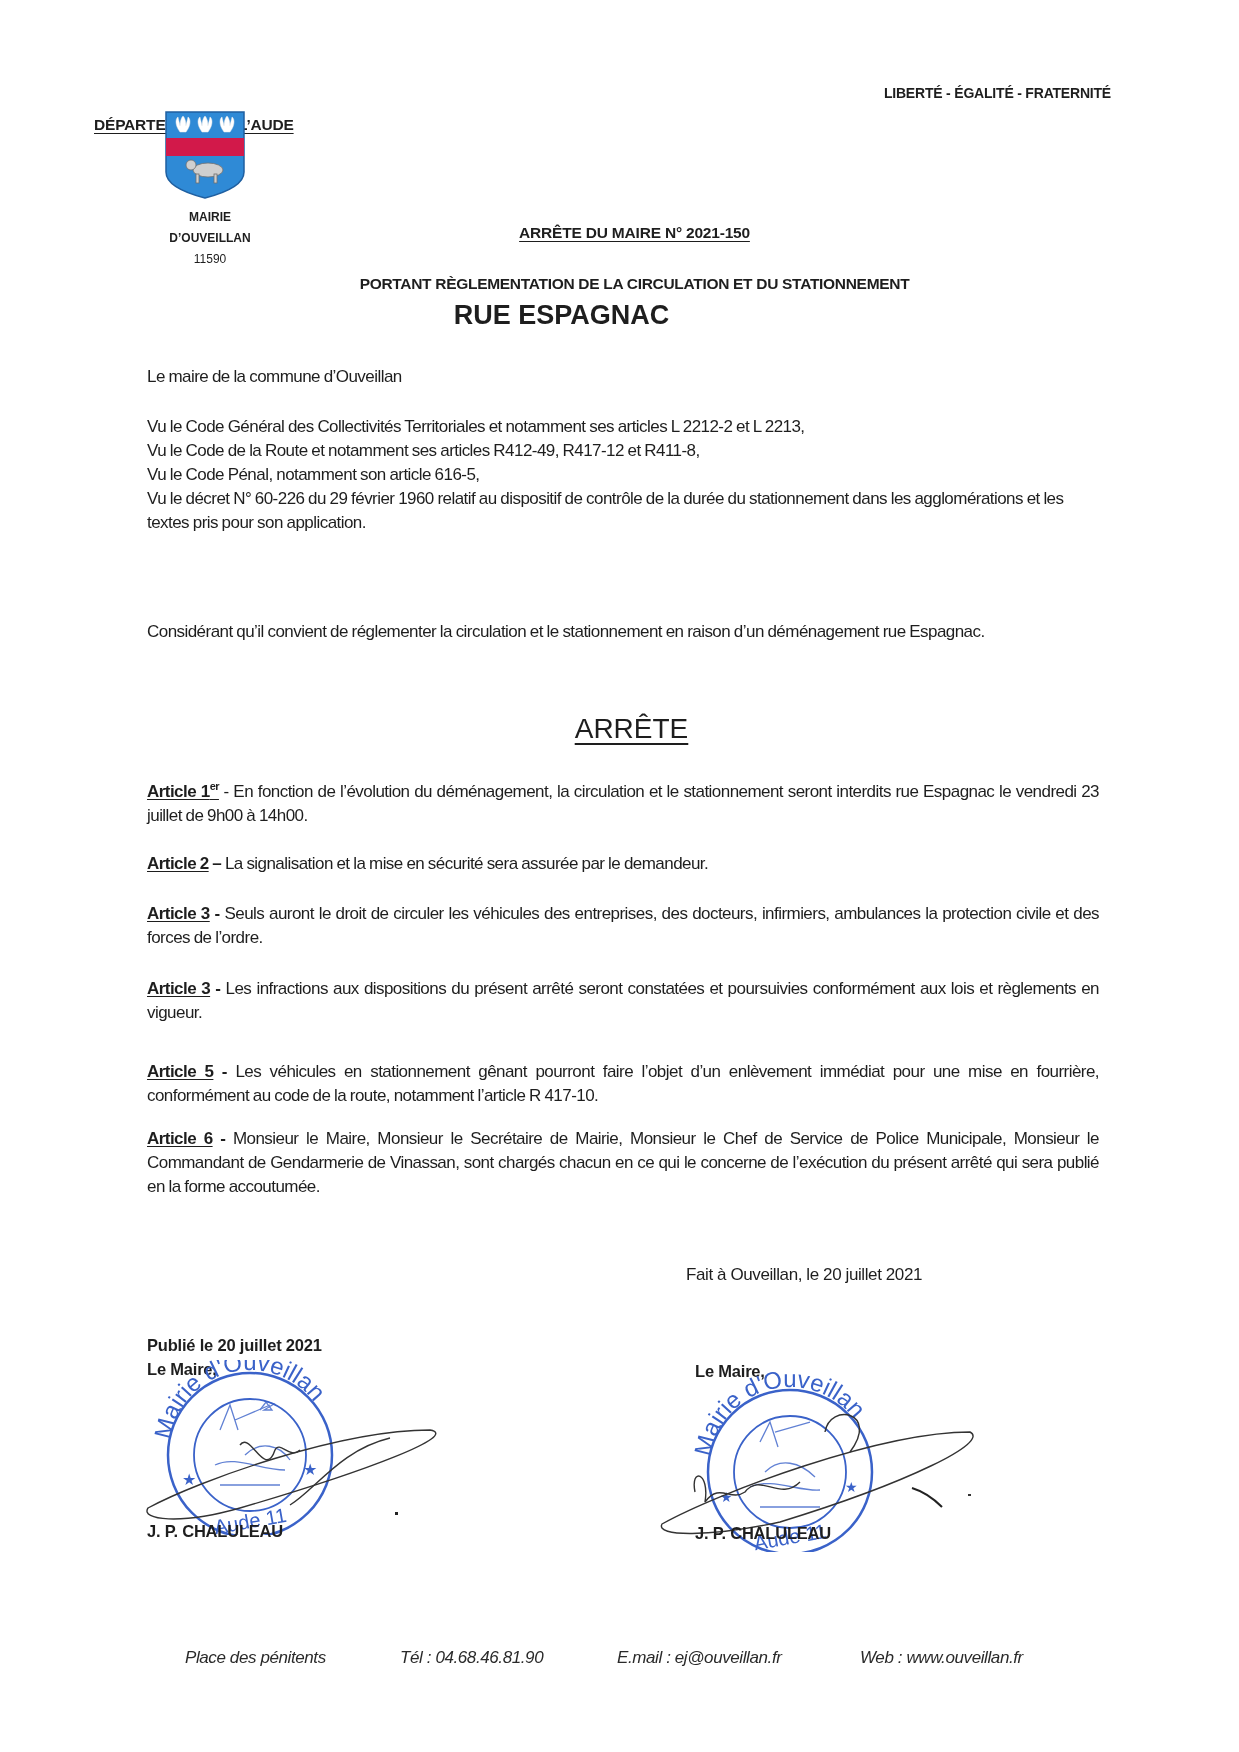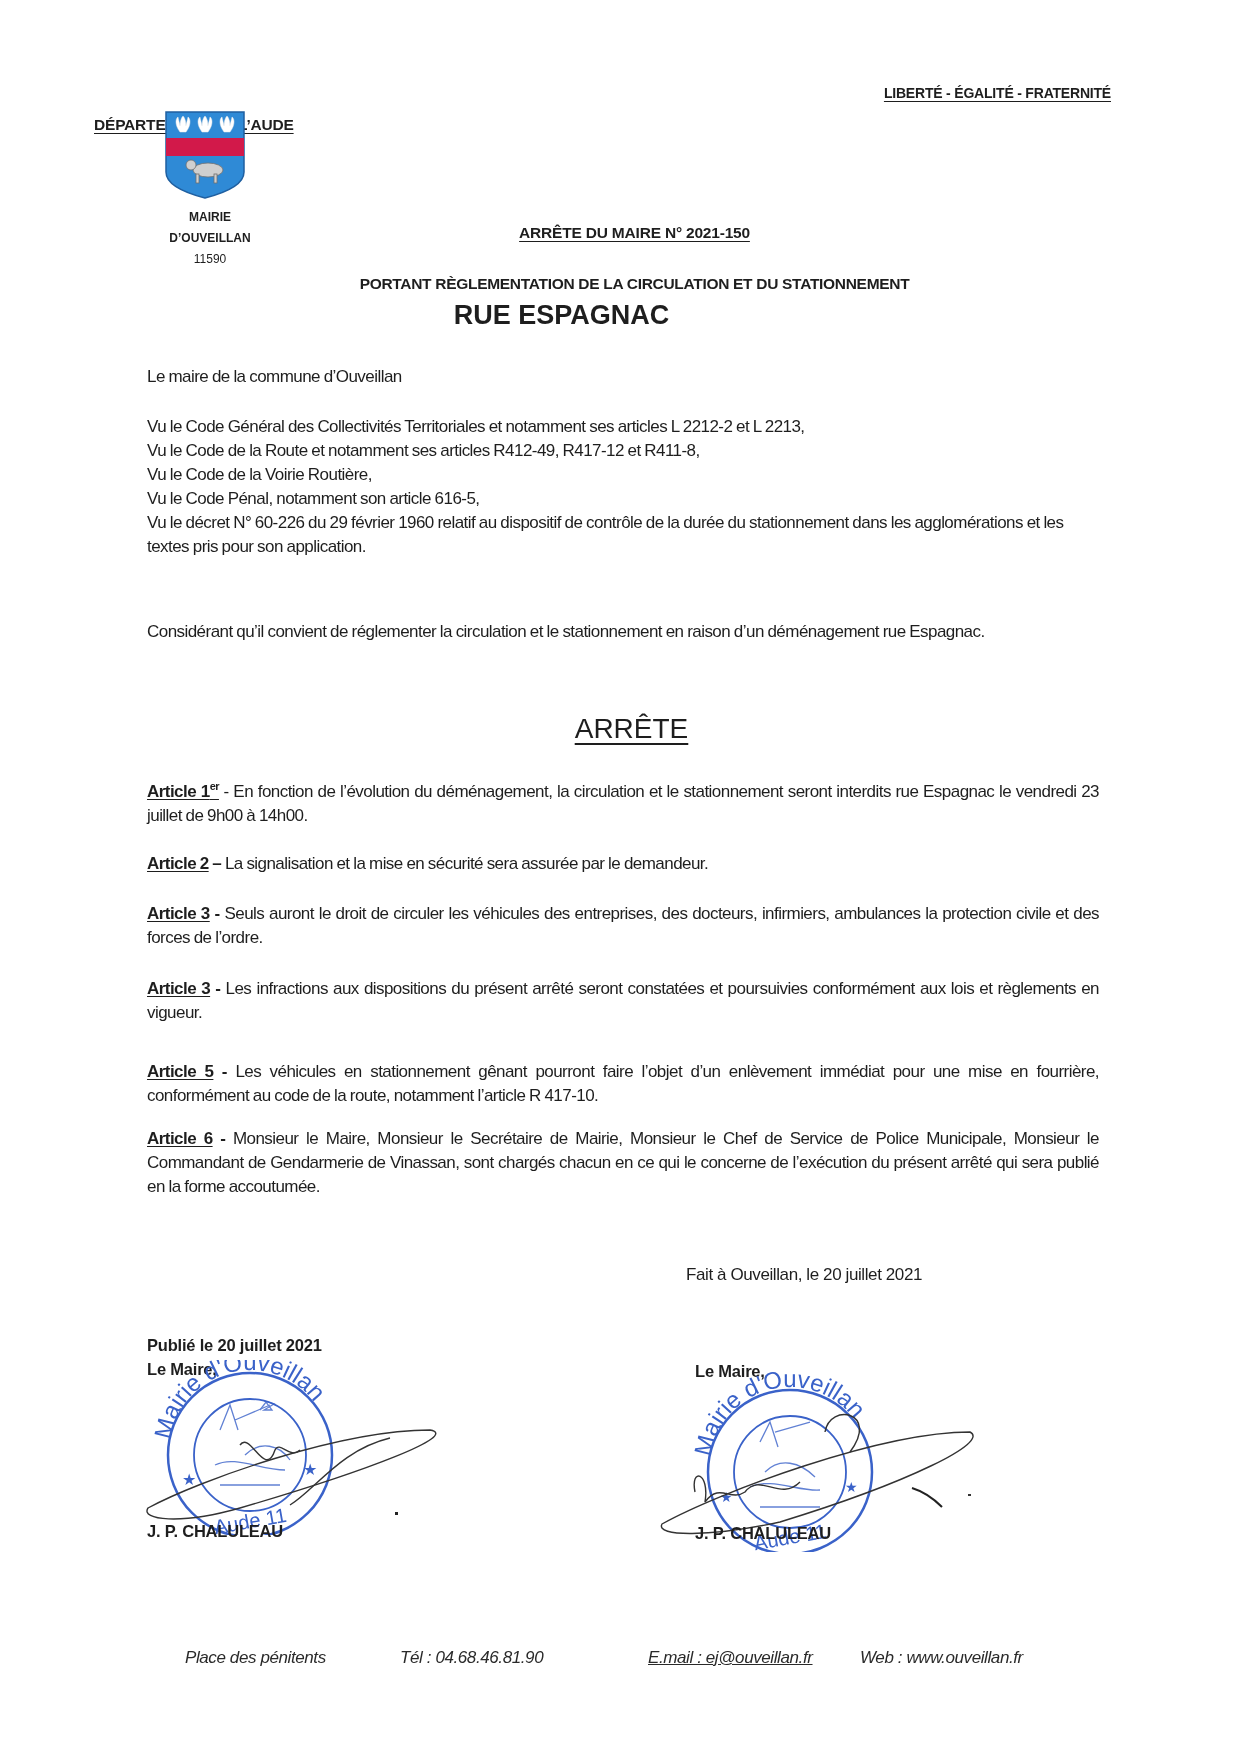--- a/index.html
+++ b/index.html
@@ -7,21 +7,21 @@
     width: 1239px; height: 1752px; position: relative; overflow: hidden;
     font-family: "Liberation Sans", sans-serif; color: #1e1e1e;
   }
   .abs { position: absolute; }
   .hdr-left {
     left: 94px; top: 80px; font-weight: bold; font-size: 15.5px;
     text-decoration: underline; text-underline-offset: 3px; letter-spacing: -0.2px; margin-top: 36px;
   }
   .hdr-right {
     right: 128px; top: 85px; font-weight: bold; font-size: 14px;
-    text-decoration: underline; text-underline-offset: 3px; letter-spacing: -0.2px;
+    text-underline-offset: 3px; letter-spacing: -0.2px;
   }
   .crest { left: 164px; top: 110px; width: 82px; height: 90px; }
   .mairie-block {
     left: 150px; top: 207px; width: 120px; text-align: center;
     font-size: 12px; line-height: 21px;
   }
   .mairie-block .b { font-weight: bold; }
   .arrete-no {
     left: 0; width: 1239px; top: 224px; text-align: center; font-weight: bold;
     font-size: 15.5px; text-decoration: underline; text-underline-offset: 3px;
@@ -90,21 +90,20 @@
 <div class="abs portant">PORTANT RÈGLEMENTATION DE LA CIRCULATION ET DU STATIONNEMENT</div>
 <div class="abs rue">RUE ESPAGNAC</div>
 
 <div class="abs body-text" style="top:365px;">
   <p>Le maire de la commune d’Ouveillan</p>
 </div>
 
 <div class="abs body-text" style="top:415px;">
   <p>Vu le Code Général des Collectivités Territoriales et notamment ses articles L 2212-2 et L 2213,</p>
   <p>Vu le Code de la Route et notamment ses articles R412-49, R417-12 et R411-8,</p>
-  <p>Vu le Code de la Voirie Routière,</p>
   <p>Vu le Code Pénal, notamment son article 616-5,</p>
   <p>Vu le décret N° 60-226 du 29 février 1960 relatif au dispositif de contrôle de la durée du stationnement dans les agglomérations et les textes pris pour son application.</p>
 </div>
 
 <div class="abs body-text" style="top:620px;">
   <p>Considérant qu’il convient de réglementer la circulation et le stationnement en raison d’un déménagement rue Espagnac.</p>
 </div>
 
 <div class="abs arrete-title">ARRÊTE</div>
 
@@ -189,15 +188,15 @@
   </g>
   <path d="M262 116 C 275 120, 285 128, 292 135" stroke="#222" stroke-width="2" fill="none"></path>
   <rect x="318" y="122" width="3" height="2" fill="#333"></rect>
 </svg>
 
 <div class="abs sig-text" style="left:695px; top:1524px;">J. P. CHALULEAU</div>
 
 <div class="abs footer">
   <span style="left:185px;">Place des pénitents</span>
   <span style="left:400px;">Tél : 04.68.46.81.90</span>
-  <span style="left:648px;text-decoration:underline;">E.mail : ej@ouveillan.fr</span>
+  <span style="left:617px;">E.mail : ej@ouveillan.fr</span>
   <span style="left:860px;">Web : www.ouveillan.fr</span>
 </div>
 
 </body></html>

